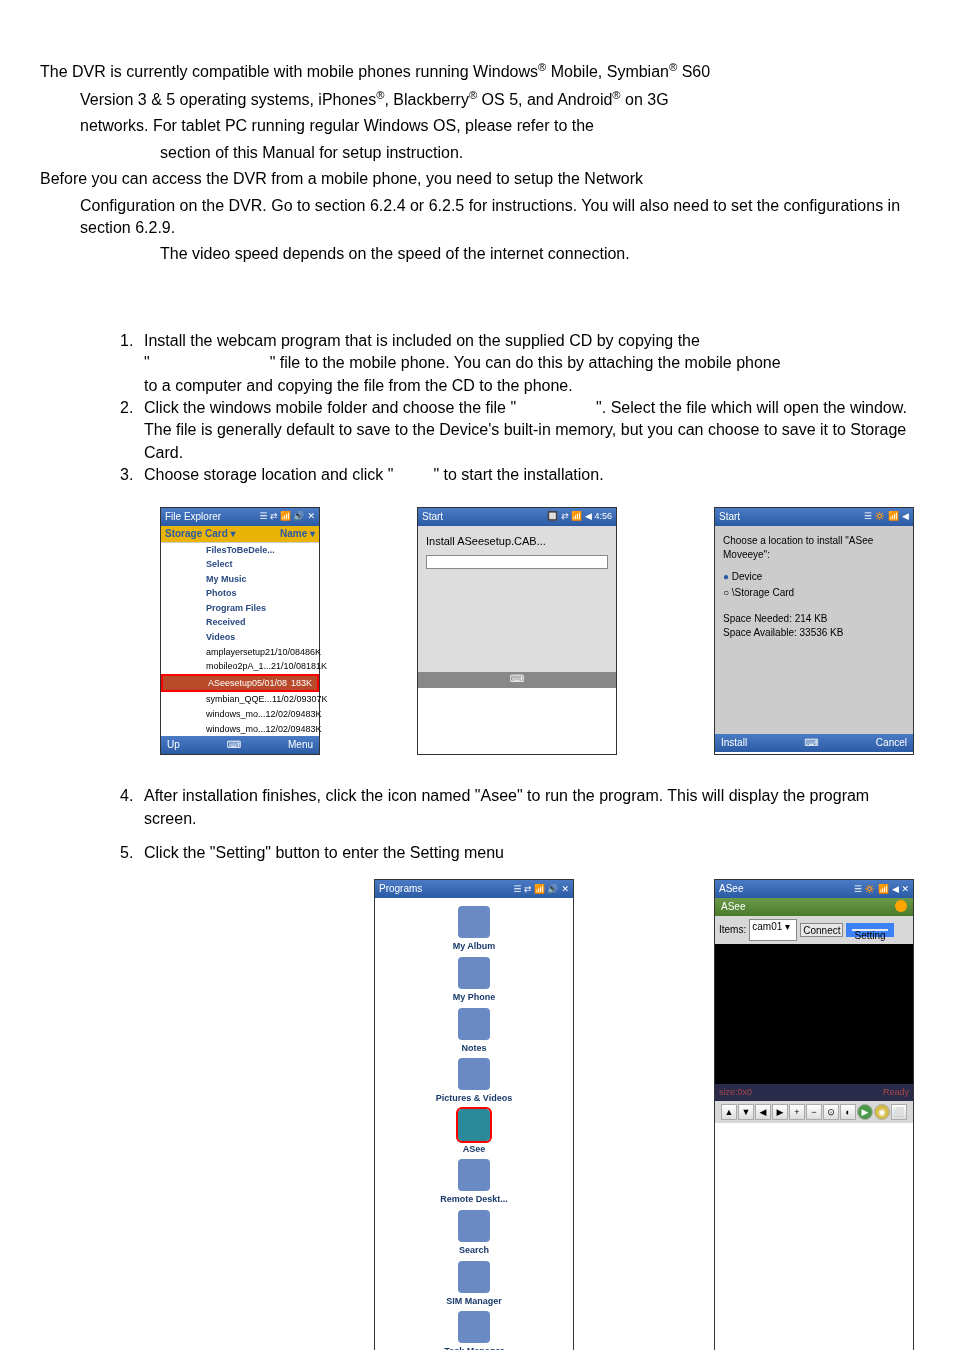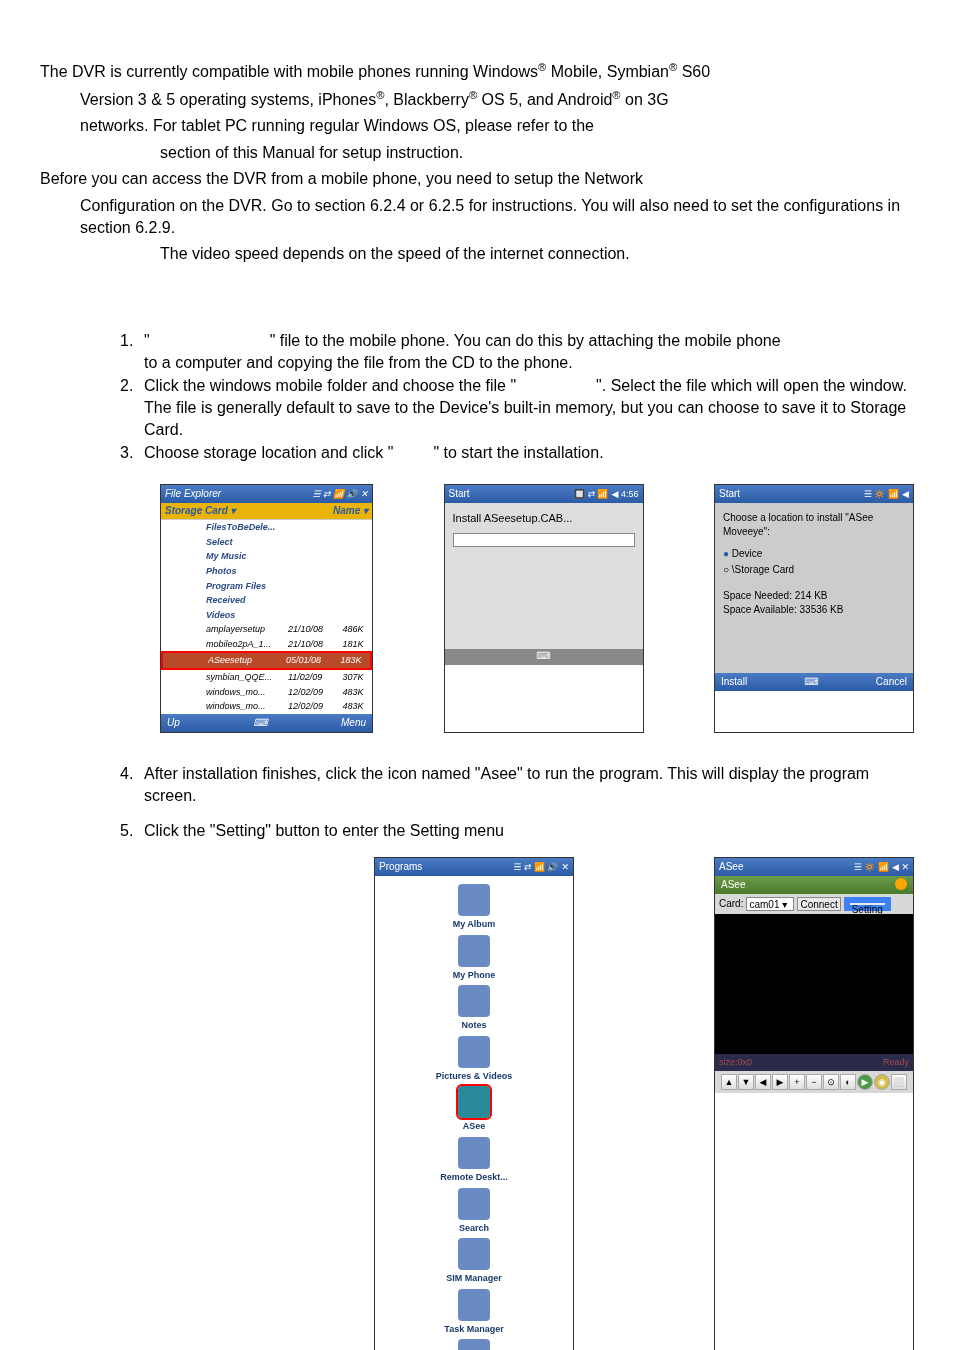--- a/index.html
+++ b/index.html
@@ -49,21 +49,21 @@
     .wm-bottombar {
       background: linear-gradient(to bottom, #4a7bc4, #2a5ba4);
       color: #fff;
       display: flex;
       justify-content: space-between;
       padding: 2px 6px;
       font-size: 10px;
       gap: 32px;
     }
     
-    .fe { width: 213px; font-style: italic; }
+    .fe { width: 160px; }
     .fe-header { 
       background: #eab308; 
       display: flex; 
       justify-content: space-between; 
       padding: 1px 4px; 
       border-bottom: 1px solid #ccc;
     }
     .fe-header span { color: #2a5ba4; font-weight: bold; }
     .fe-list { background: #fff; }
     .fe-row { 
@@ -97,21 +97,21 @@
       background: #888; 
       height: 16px; 
       text-align: center; 
       color: #fff;
     }
     
     .loc { width: 200px; }
     .loc-body { 
       background: #ccc; 
       padding: 8px; 
-      height: 170px;
+      height: 208px;
       font-size: 10px;
     }
     .loc-text { margin-bottom: 8px; }
     .loc-radio { margin: 2px 0; }
     .loc-radio.sel::before { content: "● "; color: #2a5ba4; }
     .loc-radio.unsel::before { content: "○ "; }
     
     .prog { width: 200px; }
     .prog-grid {
       display: grid;
@@ -165,21 +165,21 @@
       display: flex;
       align-items: center;
       gap: 3px;
       font-size: 10px;
     }
     .asee-select {
       border: 1px solid #888;
       background: #fff;
       padding: 0 2px;
       font-size: 10px;
-      height: 14px;
+      height: 22px;
       width: 48px;
     }
     .asee-btn {
       border: 1px solid #888;
       background: #e8e8e8;
       padding: 0 2px;
       font-size: 10px;
       height: 14px;
     }
     .asee-btn.red { border: 6px solid #3b82f6; }
@@ -229,20 +229,21 @@
 <div class="paragraph">Before you can access the DVR from a mobile phone, you need to setup the Network</div>
 <div class="paragraph indent-1">Configuration on the DVR. Go to section 6.2.4 or 6.2.5 for instructions. You will also need to set the configurations in section 6.2.9.</div>
 <div class="paragraph indent-3">The video speed depends on the speed of the internet connection.</div>
 
 <div class="section-gap"></div>
 <div class="section-gap"></div>
 
 <div class="num-list indent-2">
   <div class="num">1.</div>
   <div>
+    <div>Install the webcam program that is included on the supplied CD by copying the</div>
     <div><span>"</span><span style="display:inline-block;width:120px"></span><span>" file to the mobile phone. You can do this by attaching the mobile phone</span></div>
     <div>to a computer and copying the file from the CD to the phone.</div>
   </div>
 </div>
 <div class="num-list indent-2">
   <div class="num">2.</div>
   <div>
     <span>Click the windows mobile folder and choose the file "</span><span style="display:inline-block;width:80px"></span><span>". Select the file which will open the window. The file is generally default to save to the Device's built-in memory, but you can choose to save it to Storage Card.</span>
   </div>
 </div>
@@ -430,21 +431,21 @@
   <div class="screenshot asee">
     <div class="wm-titlebar">
       <span>ASee</span>
       <span class="wm-icons">☰ 🔅 📶 ◀ ✕</span>
     </div>
     <div class="asee-tab">
       <span>ASee</span>
       <span class="asee-orange"></span>
     </div>
     <div class="asee-toolbar">
-      <span>Card:</span>
+      <span>Items:</span>
       <span class="asee-select"><span>cam01</span> ▾</span>
       <span class="asee-btn">Connect</span>
       <span class="asee-btn red">Setting</span>
     </div>
     <div class="asee-view"></div>
     <div class="asee-status">
       <span>size:0x0</span>
       <span>Ready</span>
     </div>
     <div class="asee-controls">

